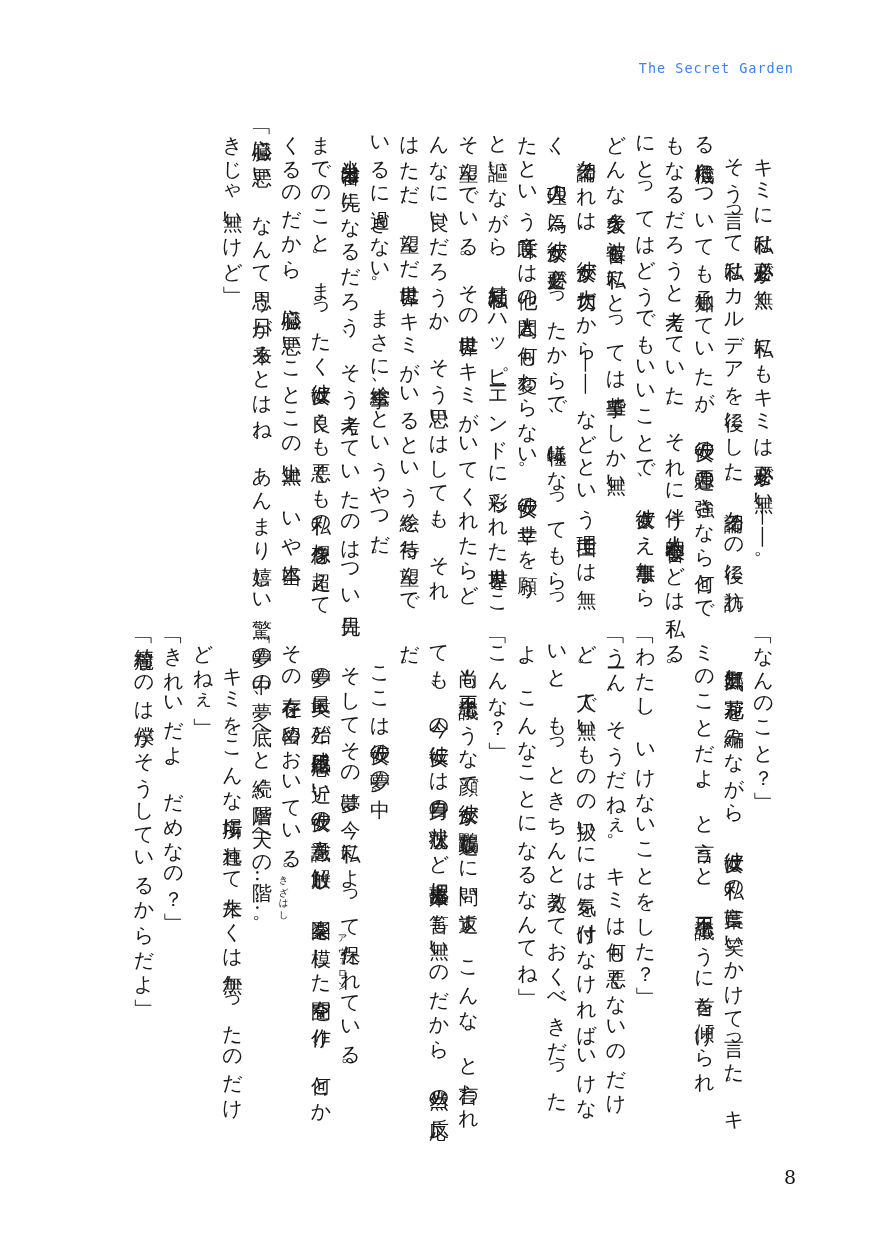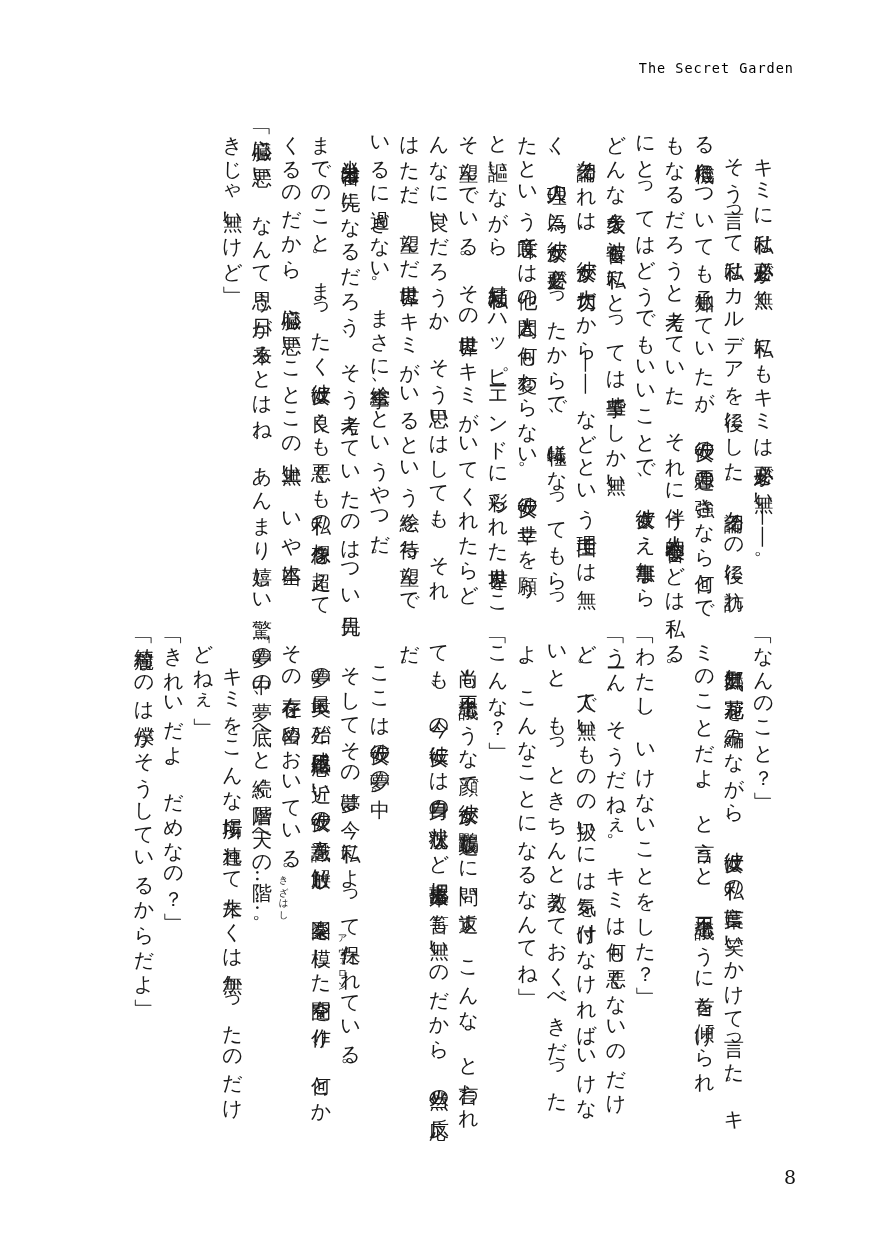--- a/index.html
+++ b/index.html
@@ -4,21 +4,21 @@
 <style>
   html,body{margin:0;padding:0;background:#ffffff;}
   .page{
     position:relative;width:874px;height:1240px;background:#ffffff;
     font-family:"DejaVu Serif","Liberation Serif",serif;
     color:#1a1a1a;overflow:hidden;
   }
   .header{
     position:absolute;top:60px;right:80px;
     font-family:"DejaVu Sans Mono","Liberation Mono",monospace;
-    font-size:13.5px;letter-spacing:1px;color:#000000;white-space:nowrap;
+    font-size:13.5px;letter-spacing:1px;color:#3b82f6;white-space:nowrap;
   }
   .vsection{
     position:absolute;
     writing-mode:vertical-rl;
     -webkit-writing-mode:vertical-rl;
     text-orientation:mixed;
     font-size:20px;
     line-height:29.5px;
     letter-spacing:2px;
     height:490px;

